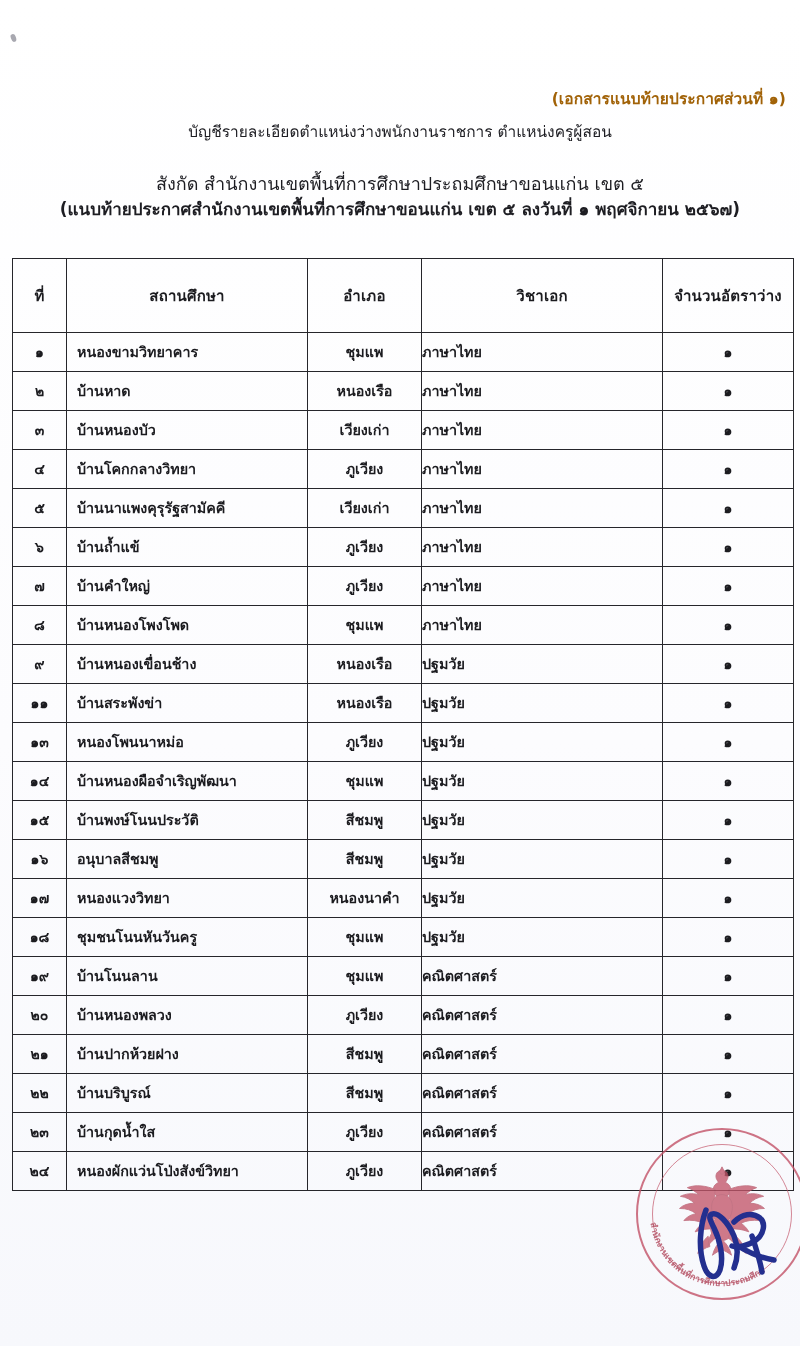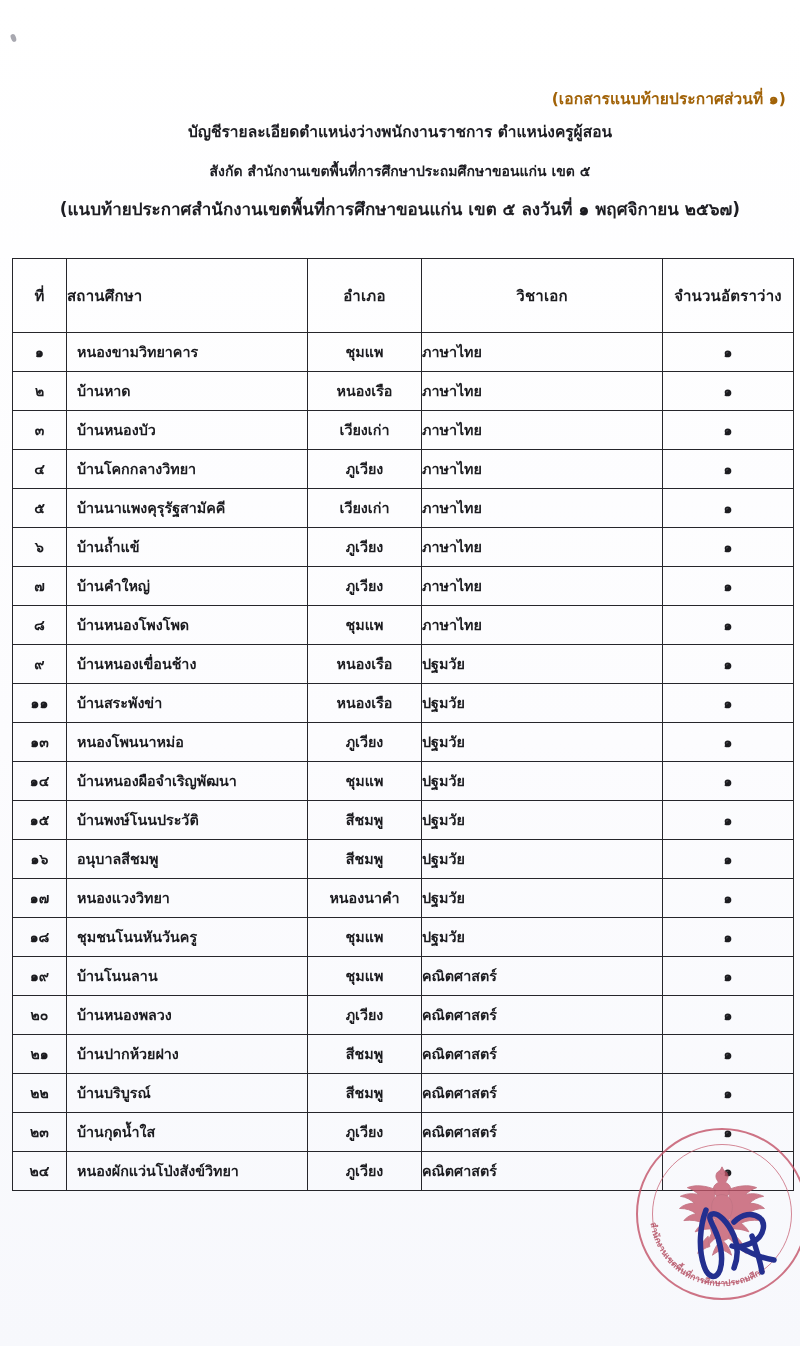--- a/index.html
+++ b/index.html
@@ -50,26 +50,26 @@
     font-size: 15.5px;
     font-weight: 700;
     letter-spacing: .1px;
     white-space: nowrap;
     color: #a16207;
   }
   .title-line {
     position: absolute;
     width: 100%;
     text-align: center;
-    font-weight: 700;
+    font-weight: 400;
     color: #1d1d22;
     white-space: nowrap;
   }
   .title-1 { top: 119px; font-size: 15.5px; }
-  .title-2 { top: 160px; font-size: 14px; }
+  .title-2 { top: 169px; font-size: 18px; }
   .title-3 { top: 195px; font-size: 17px; font-weight: 600; }
 
   
   .vacancy-table-wrap {
     position: absolute;
     left: 12px;
     top: 258px;
     width: 776px;
   }
   table.vacancy-table {
@@ -168,21 +168,21 @@
   <div class="title-line title-2">สังกัด สำนักงานเขตพื้นที่การศึกษาประถมศึกษาขอนแก่น เขต ๕</div>
 
   <div class="title-line title-3">(แนบท้ายประกาศสำนักงานเขตพื้นที่การศึกษาขอนแก่น เขต ๕ ลงวันที่ ๑ พฤศจิกายน ๒๕๖๗)</div>
 </div>
 
 <div class="vacancy-table-wrap">
   <table class="vacancy-table">
     <thead>
       <tr>
         <th class="col-no">ที่</th>
-        <th class="col-name" style="text-align:left;padding-left:0 !important;margin-top:40px;">สถานศึกษา</th>
+        <th class="col-name" style="text-align:center;padding-left:0 !important;margin-top:40px;">สถานศึกษา</th>
         <th class="col-dist">อำเภอ</th>
         <th class="col-major">วิชาเอก</th>
         <th class="col-count">จำนวนอัตราว่าง</th>
       </tr>
     </thead>
     <tbody id="vacancy-rows">
         <tr>
           <td class="col-no">๑</td>
           <td class="col-name">หนองขามวิทยาคาร</td>
           <td class="col-dist">ชุมแพ</td>

